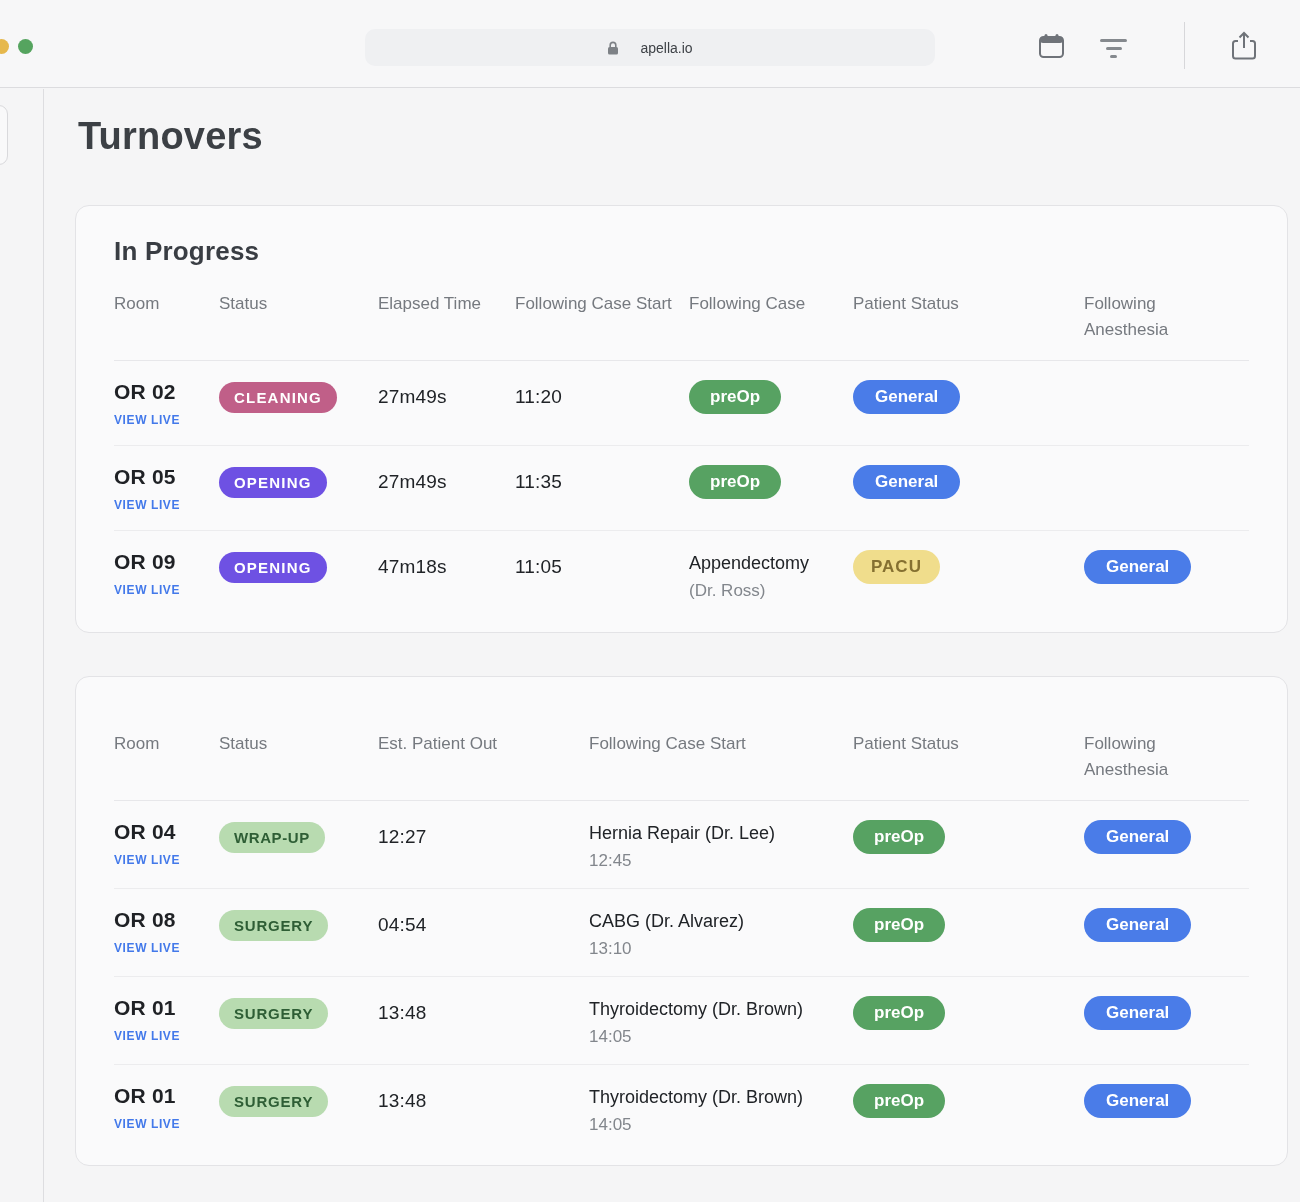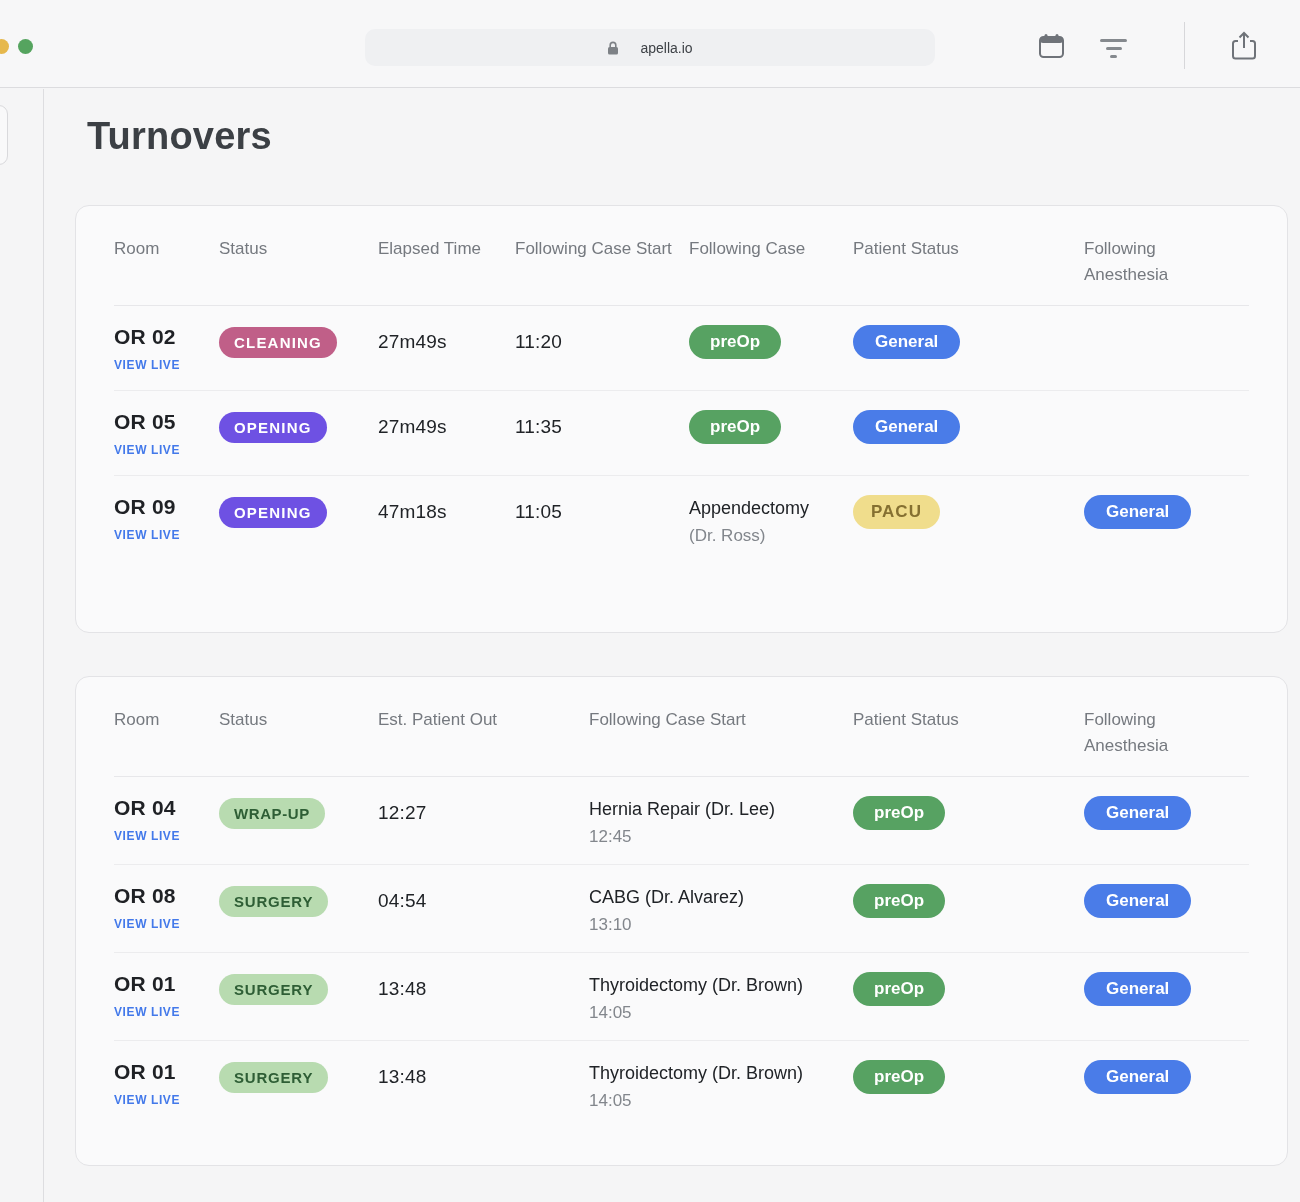--- a/index.html
+++ b/index.html
@@ -45,34 +45,34 @@
   
   .app-area { position: absolute; top: 89px; left: 0; width: 1300px; height: 1113px; background: #f5f5f6; }
   .left-rail { position: absolute; left: 0; top: 0; width: 44px; height: 100%; border-right: 1px solid #dddde0; }
   .rail-fragment {
     position: absolute; left: -18px; top: 16px; width: 26px; height: 60px;
     background: #f9f9fa; border: 1px solid #d9d9dc; border-radius: 9px;
   }
 
   .page-title {
     position: absolute; left: 78px; top: 26px;
-    font-size: 38px; font-weight: 700; color: #3c4045; letter-spacing: 0.2px; margin-left: 9px;
+    font-size: 38px; font-weight: 700; color: #3c4045; letter-spacing: 0.2px;
   }
 
   .card {
     position: absolute; left: 75px; width: 1213px;
     background: #fafafb; border: 1px solid #e3e3e6; border-radius: 14px;
     padding: 30px 38px 10px 38px;
   }
   .card-inprogress { top: 116px; height: 428px; }
   .card-upcoming   { top: 587px; height: 490px; }
 
   .card-title { font-size: 26px; font-weight: 700; color: #393d43; letter-spacing: 0.2px; }
 
-  .tbl { }
+  .tbl { margin-top: 24px; }
   .tr { display: grid; align-items: start; }
   .tr-inprogress { grid-template-columns: 105px 159px 137px 174px 164px 231px 1fr; }
   .tr-upcoming   { grid-template-columns: 105px 159px 211px 264px 231px 1fr; }
 
   .thead { padding-bottom: 16px; border-bottom: 1px solid #e7e7ea; }
   .th { font-size: 17px; color: #75797f; line-height: 1.55; padding-right: 14px; }
 
   .row { padding: 19px 0 17px 0; border-bottom: 1px solid #ececee; }
   .row.last { border-bottom: none; }
 
@@ -151,20 +151,21 @@
 </div>
 
 <div class="app-area">
   <div class="left-rail">
     <div class="rail-fragment"></div>
   </div>
 
   <h1 class="page-title">Turnovers</h1>
 
   <section class="card card-inprogress">
+    <h2 class="card-title">In Progress</h2>
 
     <div class="tbl">
       <div class="tr tr-inprogress thead">
         <div class="th">Room</div>
         <div class="th">Status</div>
         <div class="th">Elapsed Time</div>
         <div class="th">Following Case Start</div>
         <div class="th">Following Case</div>
         <div class="th">Patient Status</div>
         <div class="th">Following Anesthesia</div>

